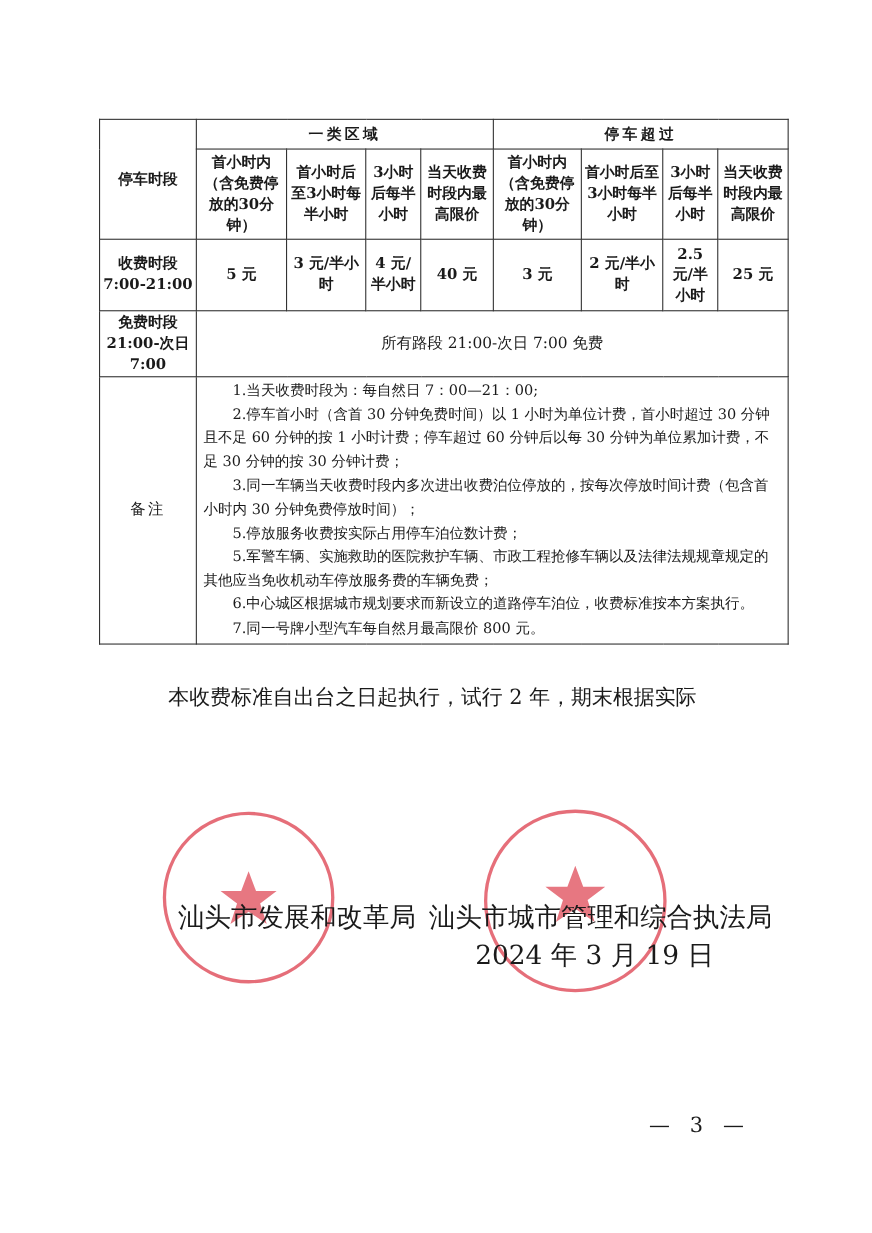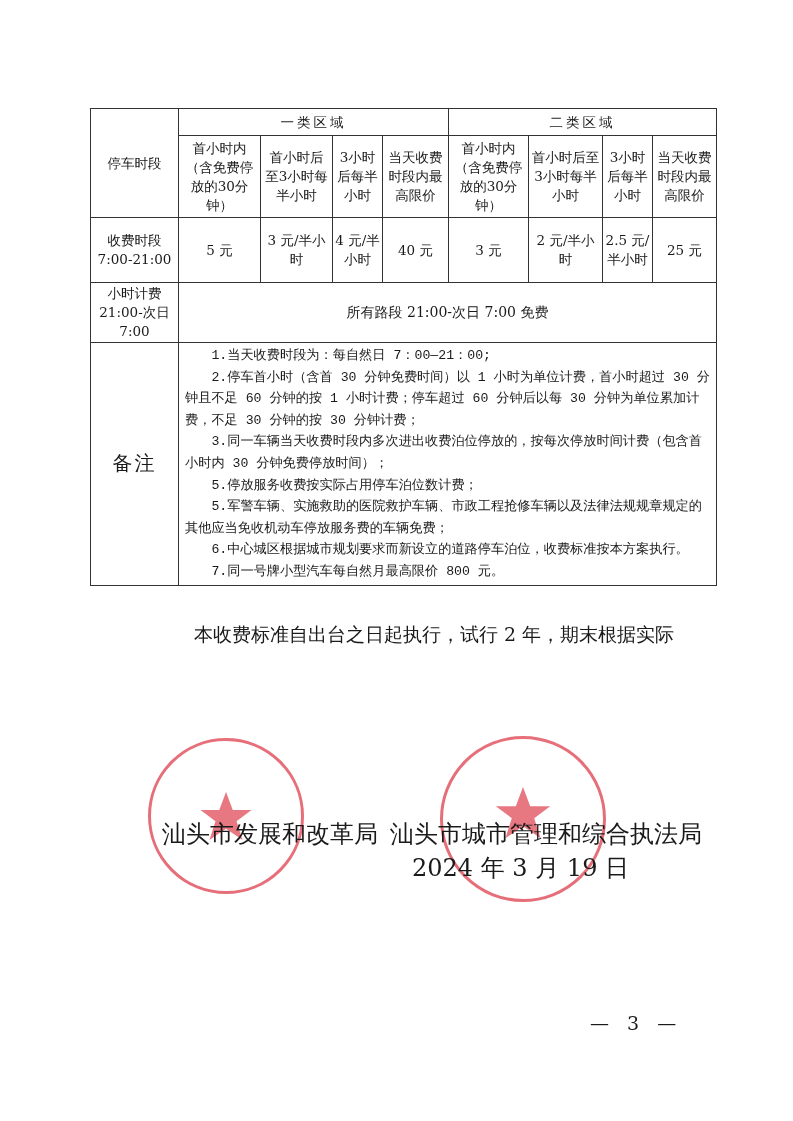--- a/index.html
+++ b/index.html
@@ -12,44 +12,44 @@
 
   table.fees {
     position: absolute; left: 90px; top: 108px;
     width: 626px; border-collapse: collapse; table-layout: fixed;
     font-size: 13.5px; line-height: 19px;
   }
   table.fees td {
     border: 1.2px solid #333; text-align: center; vertical-align: middle;
     padding: 1px 2px; overflow: hidden;
   }
-  .bold { font-weight: normal; }
+  .bold { font-weight: bold; }
   .zone-head { height: 24px; letter-spacing: 3px; }
   .colhead { height: 82px; }
   .fee-row td { height: 62px; }
   .free-row td { height: 57px; }
   .notes-cell { text-align: left !important; padding: 2px 6px 2px 6px !important; font-size: 13.2px; line-height: 21.6px; }
-  .notes-cell p { margin: 0; font-family: Liberation Mono, monospace; }
+  .notes-cell p { margin: 0; }
   .notes-cell .ind { text-indent: 2em; }
-  .remark-label { font-size: 20px; letter-spacing: 2px; }
+  .remark-label { font-size: 14px; letter-spacing: 2px; }
   .free-text { font-size: 14px; margin-left: 39px; }
 
   .closing {
     position: absolute; left: 115px; top: 615px; width: 600px;
-    font-size: 19px; line-height: 38px; text-align: center;
+    font-size: 19px; line-height: 38px;
   }
   .closing p { margin: 0; text-indent: 2em; }
   .closing p.cont { text-indent: 0; }
 
   .sig {
     position: absolute; font-size: 24px; white-space: nowrap;
   }
   .sig.a { left: 162px; top: 818px; }
   .sig.b { left: 390px; top: 818px; }
-  .sig.date { left: 412px; top: 852px; }
+  .sig.date { left: 432px; top: 852px; }
 
   .stamp {
     position: absolute; border-radius: 50%;
     border: 3px solid rgba(220, 55, 70, 0.85);
     opacity: 0.85;
   }
   .stamp.s1 { left: 148px; top: 738px; width: 150px; height: 150px; }
   .stamp.s2 { left: 440px; top: 736px; width: 160px; height: 160px; }
   .stamp svg { position: absolute; left: 0; top: 0; width: 100%; height: 100%; }
 
@@ -72,21 +72,21 @@
         <col style="width:66px">
       <col style="width:80px">
         <col style="width:74px">
         <col style="width:50px">
         <col style="width:64px">
     </colgroup>
     <tbody>
         <tr>
       <td rowspan="2" class="bold">停车时段</td>
       <td colspan="4" class="bold zone-head">一类区域</td>
-      <td colspan="4" class="bold zone-head">二类区域</td>
+      <td colspan="4" class="bold zone-head">停车超过</td>
     </tr>
     <tr class="colhead">
       <td class="bold">首小时内（含免费停放的30分钟）</td>
       <td class="bold">首小时后至3小时每半小时</td>
       <td class="bold">3小时后每半小时</td>
       <td class="bold">当天收费时段内最高限价</td>
       <td class="bold">首小时内（含免费停放的30分钟）</td>
       <td class="bold">首小时后至3小时每半小时</td>
       <td class="bold">3小时后每半小时</td>
       <td class="bold">当天收费时段内最高限价</td>
@@ -100,21 +100,21 @@
       <td class="bold">3 元/半小时</td>
       <td class="bold">4 元/半小时</td>
       <td class="bold">40 元</td>
       <td class="bold">3 元</td>
       <td class="bold">2 元/半小时</td>
       <td class="bold">2.5 元/半小时</td>
       <td class="bold">25 元</td>
     </tr>
     <tr class="free-row">
       <td class="bold">
-        <div>小时计费</div>
+        <div>免费时段</div>
         <div>21:00-次日</div>
         <div>7:00</div>
       </td>
       <td colspan="8" class="free-text">所有路段 21:00-次日 7:00 免费</td>
     </tr>
     <tr>
       <td class="remark-label">备注</td>
       <td colspan="8" class="notes-cell">
         <p class="ind">1.当天收费时段为：每自然日 7：00—21：00;</p>
         <p class="ind">2.停车首小时（含首 30 分钟免费时间）以 1 小时为单位计费，首小时超过 30 分钟且不足 60 分钟的按 1 小时计费；停车超过 60 分钟后以每 30 分钟为单位累加计费，不足 30 分钟的按 30 分钟计费；</p>

